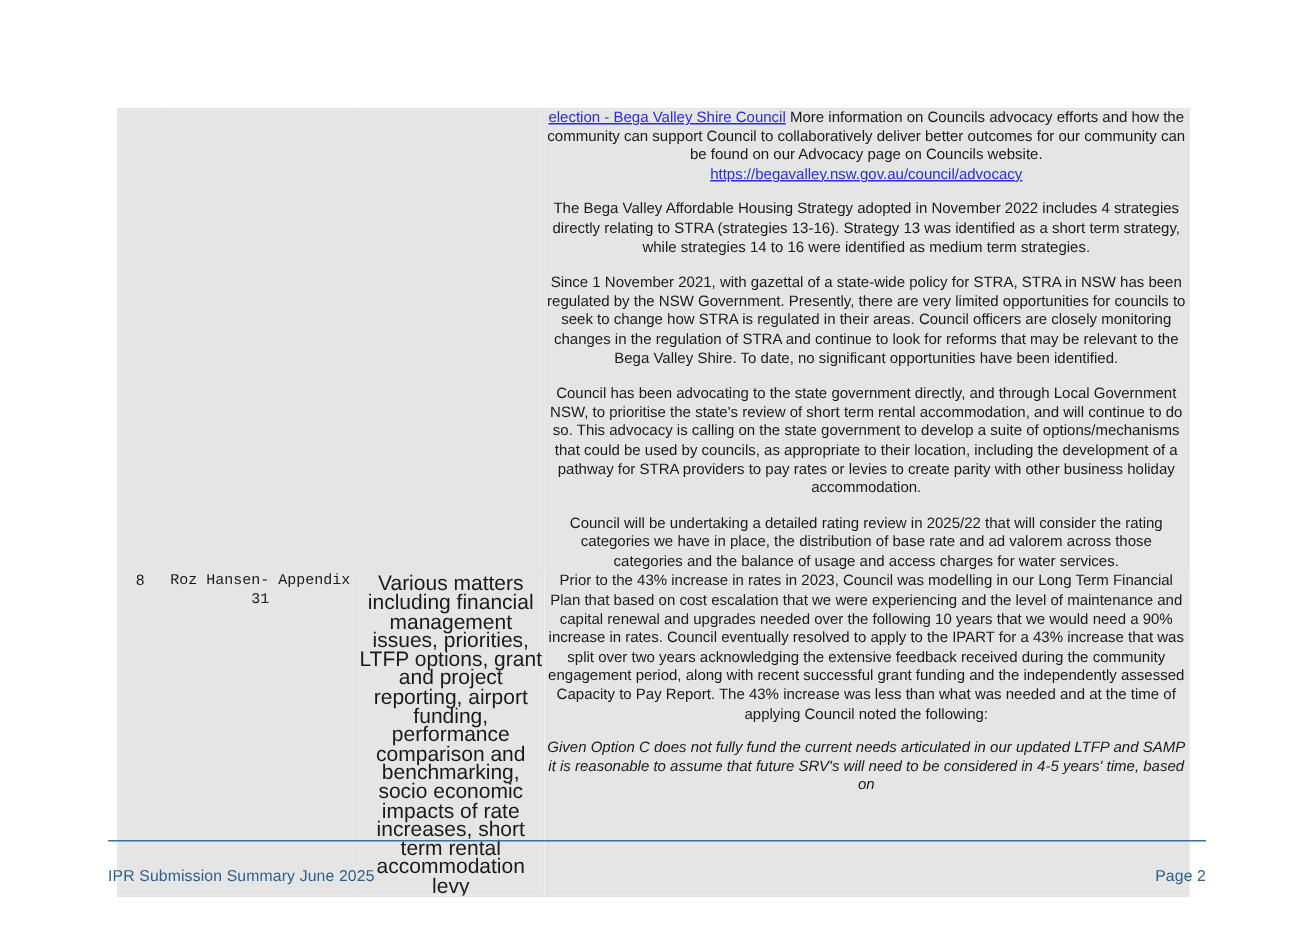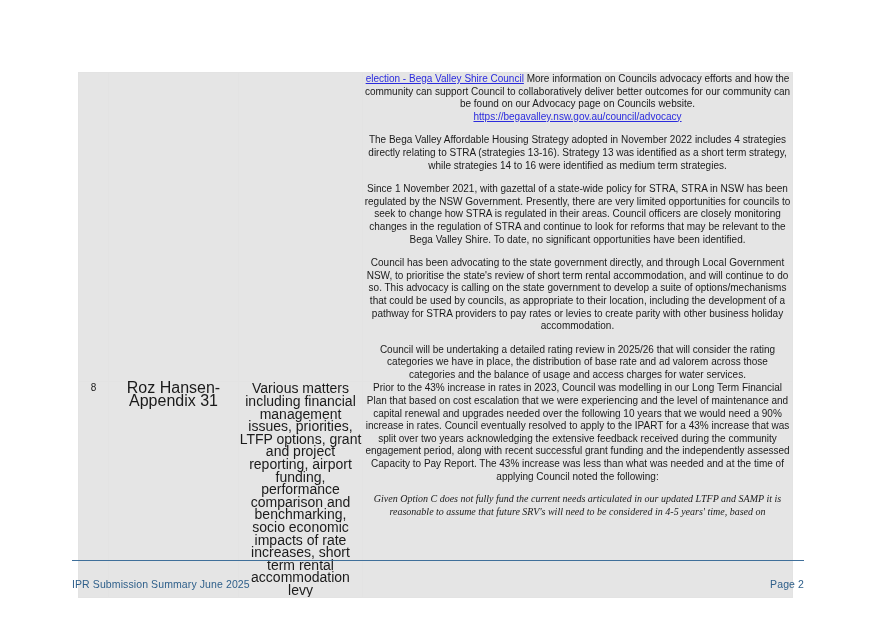--- a/index.html
+++ b/index.html
@@ -43,25 +43,26 @@
   .col-topic  { width: 124px; }
   .col-resp   { width: 430px; }
 
   .num-cell {
     font-size: 10px;
     text-align: center;
     padding-top: 6px;
     color: #1a1a1a;
   }
   .source-cell {
-    font-size: 16px;
+    font-size: 10px;
     line-height: 12.6px;
     padding-top: 6px;
     padding-left: 7px;
     color: #1a1a1a;
+    font-family: Liberation Mono, monospace;
   }
   .topic-cell {
     font-size: 14px;
     line-height: 12.6px;
     padding-top: 6px;
     padding-left: 7px;
     padding-right: 6px;
     color: #1a1a1a;
   }
   .resp-cell {
@@ -80,21 +81,20 @@
   .resp-cell p:last-child {
     margin-bottom: 0;
   }
   .resp-cell p.tight {
     margin-bottom: 0;
   }
   .resp-cell p.quote {
     font-style: italic;
     margin-top: 10px;
     margin-bottom: 0;
-    font-family: Liberation Serif, serif;
   }
 
   a.doclink {
     color: #2b2bdd;
     text-decoration: underline;
   }
 
   
   .row-clip td {
     border-bottom: 1px solid #e3e3e3;
@@ -147,21 +147,21 @@
 
       <tr>
         <td class="num-cell"></td>
         <td class="source-cell"></td>
         <td class="topic-cell"></td>
         <td class="resp-cell">
           <p><a class="doclink" href="#">election - Bega Valley Shire Council</a><span> More information on Councils advocacy efforts and how the community can support Council to collaboratively deliver better outcomes for our community can be found on our Advocacy page on Councils website.</span><br><a class="doclink" href="#">https://begavalley.nsw.gov.au/council/advocacy</a></p>
           <p>The Bega Valley Affordable Housing Strategy adopted in November 2022 includes 4 strategies directly relating to STRA (strategies 13-16). Strategy 13 was identified as a short term strategy, while strategies 14 to 16 were identified as medium term strategies.</p>
           <p>Since 1 November 2021, with gazettal of a state-wide policy for STRA, STRA in NSW has been regulated by the NSW Government. Presently, there are very limited opportunities for councils to seek to change how STRA is regulated in their areas. Council officers are closely monitoring changes in the regulation of STRA and continue to look for reforms that may be relevant to the Bega Valley Shire. To date, no significant opportunities have been identified.</p>
           <p>Council has been advocating to the state government directly, and through Local Government NSW, to prioritise the state's review of short term rental accommodation, and will continue to do so. This advocacy is calling on the state government to develop a suite of options/mechanisms that could be used by councils, as appropriate to their location, including the development of a pathway for STRA providers to pay rates or levies to create parity with other business holiday accommodation.</p>
-          <p>Council will be undertaking a detailed rating review in 2025/26 that will consider the rating categories we have in place, the distribution of base rate and ad valorem across those categories and the balance of usage and access charges for water services.</p>
+          <p>Council will be undertaking a detailed rating review in 2025/22 that will consider the rating categories we have in place, the distribution of base rate and ad valorem across those categories and the balance of usage and access charges for water services.</p>
         </td>
       </tr>
 
       <tr class="row-clip">
         <td class="num-cell">8</td>
         <td class="source-cell">Roz Hansen- Appendix 31</td>
         <td class="topic-cell topic-clip">Various matters including financial management issues, priorities, LTFP options, grant and project reporting, airport funding, performance comparison and benchmarking, socio economic impacts of rate increases, short term rental accommodation levy</td>
         <td class="resp-cell resp-clip">
           <p class="tight">Prior to the 43% increase in rates in 2023, Council was modelling in our Long Term Financial Plan that based on cost escalation that we were experiencing and the level of maintenance and capital renewal and upgrades needed over the following 10 years that we would need a 90% increase in rates. Council eventually resolved to apply to the IPART for a 43% increase that was split over two years acknowledging the extensive feedback received during the community engagement period, along with recent successful grant funding and the independently assessed Capacity to Pay Report. The 43% increase was less than what was needed and at the time of applying Council noted the following:</p>
           <p class="quote">Given Option C does not fully fund the current needs articulated in our updated LTFP and SAMP it is reasonable to assume that future SRV's will need to be considered in 4-5 years' time, based on</p>

